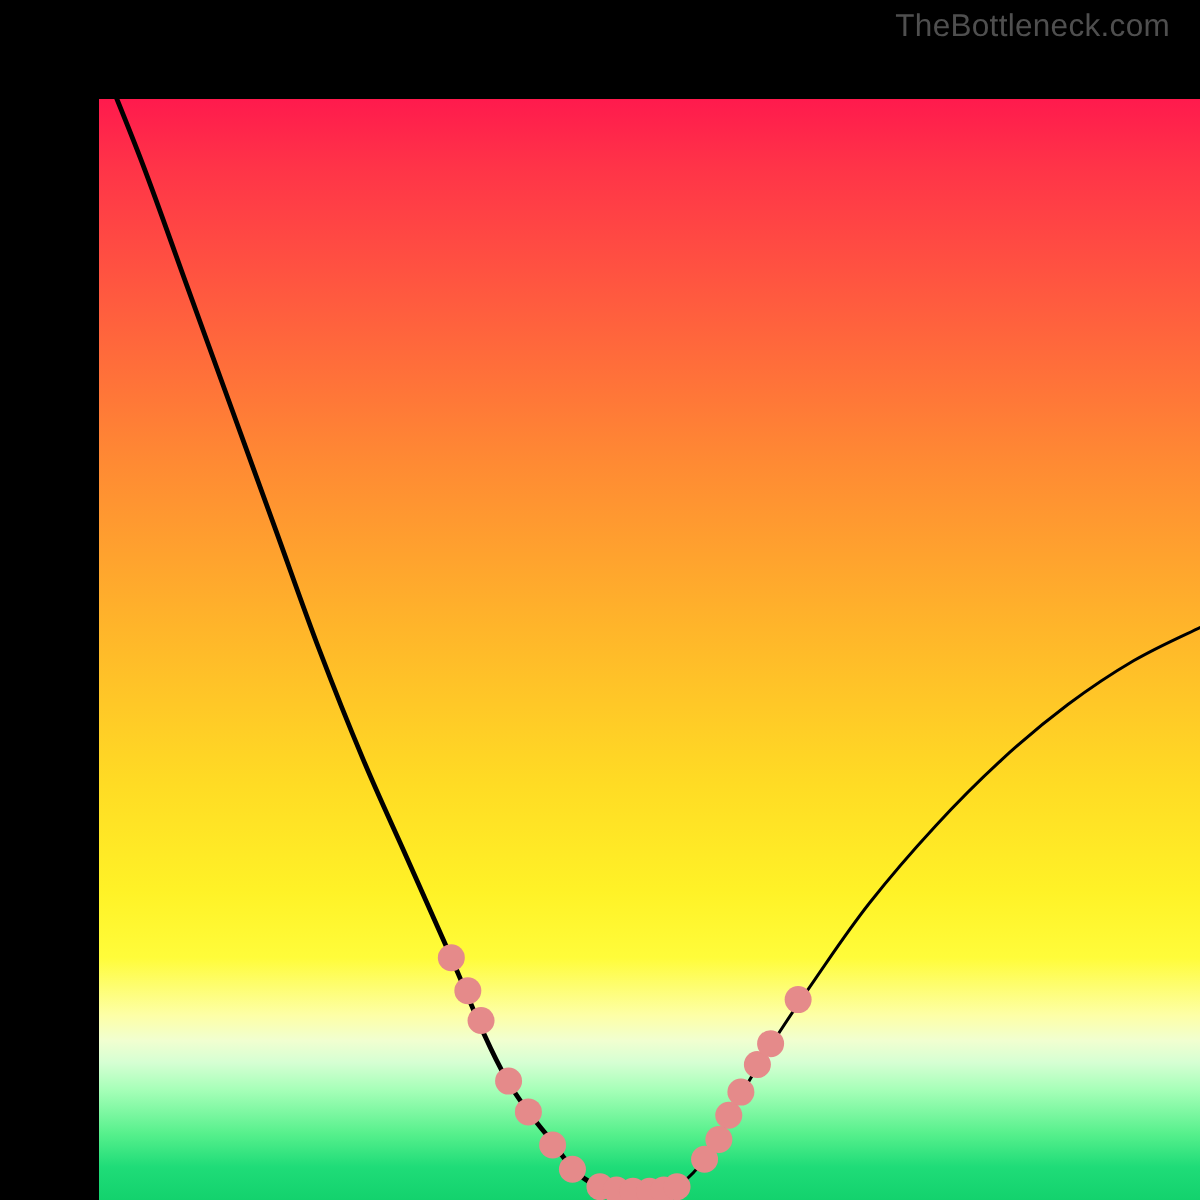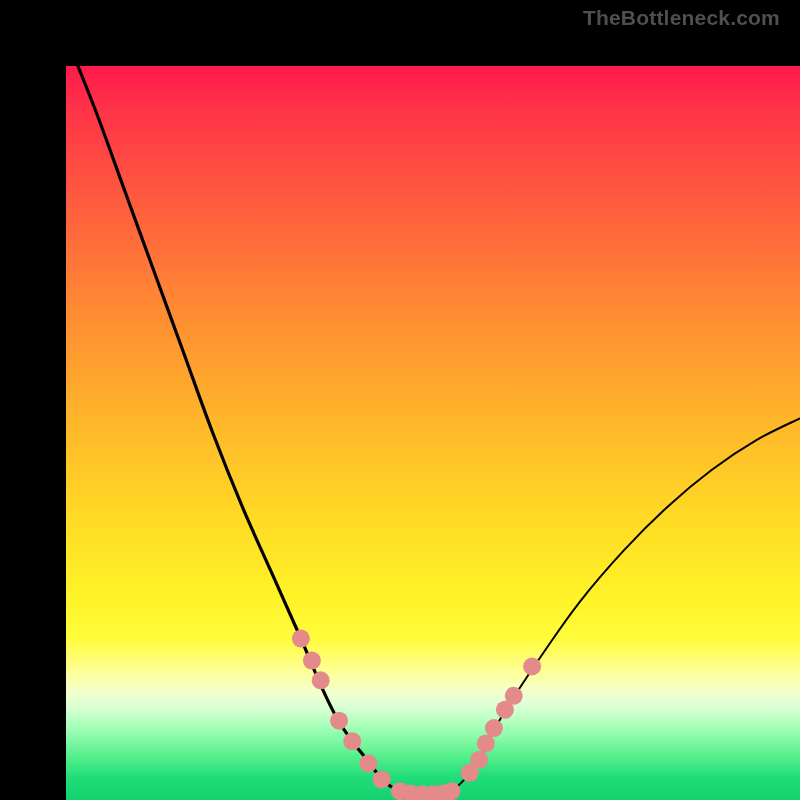--- a/index.html
+++ b/index.html
@@ -55,21 +55,21 @@
     inset: 0;
     width: 734px;
     height: 734px;
   }
   .watermark {
     position: absolute;
     top: 6px;
     right: 20px;
     color: #4f4f4f;
     font-size: 21px;
-    font-weight: 700;
+    font-weight: 400;
     letter-spacing: 0.2px;
     user-select: none;
   }
 </style>
 </head>
 <body>
 
 <div class="frame">
   <div class="plot">
     <div class="gradient"></div>

